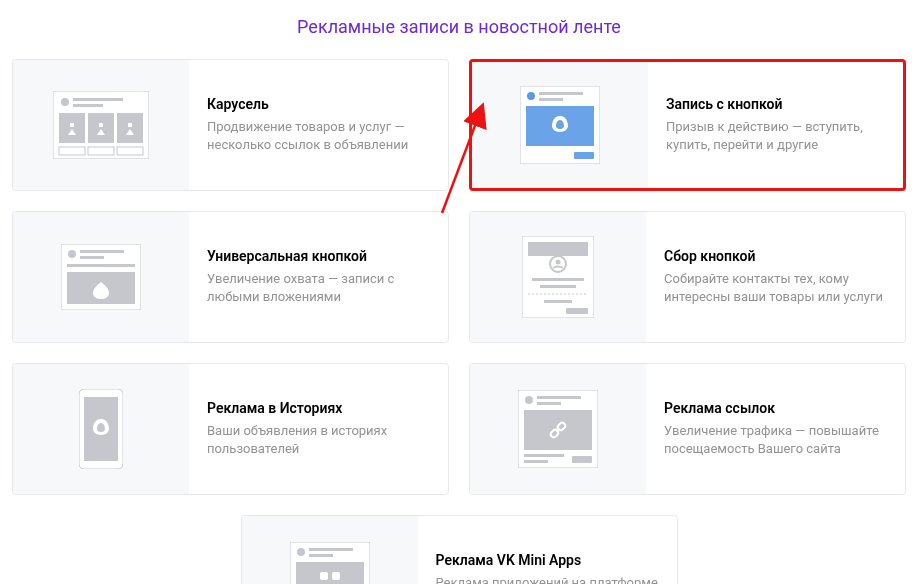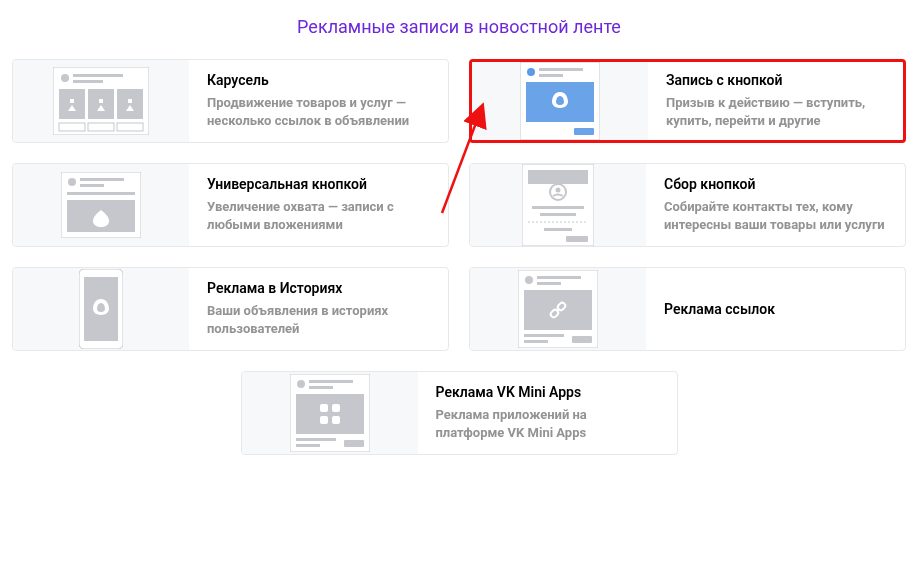--- a/index.html
+++ b/index.html
@@ -21,21 +21,21 @@
     grid-template-columns: 1fr 1fr;
     gap: 20px;
     padding: 0 12px 12px;
     position: relative;
   }
   .card {
     display: flex;
     border: 1px solid #e7e8ec;
     border-radius: 4px;
     background: #fff;
-    height: 84px;
+    height: 132px;
     overflow: hidden;
     cursor: pointer;
   }
   .card.highlight {
     border: 3px solid #e11;
   }
   .card-icon {
     width: 176px;
     background: #f7f8fa;
     display: flex;
@@ -52,21 +52,20 @@
   }
   .card-title {
     font-size: 14px;
     font-weight: 600;
     color: #000;
   }
   .card-desc {
     font-size: 13px;
     color: #939393;
     line-height: 1.35;
-    font-weight: bold;
   }
   .row-single {
     grid-column: 1 / 3;
     display: flex;
     justify-content: center;
   }
   .row-single .card {
     width: calc(50% - 10px);
   }
 
@@ -200,20 +199,21 @@
           <rect x="1" y="-3" width="8" height="6" rx="3" fill="none" stroke="#fff" stroke-width="2"></rect>
           <line x1="-2" y1="0" x2="2" y2="0" stroke="#fff" stroke-width="2"></line>
         </g>
         <rect x="6" y="64" width="40" height="3" fill="#c5c7cc"></rect>
         <rect x="6" y="70" width="24" height="3" fill="#c5c7cc"></rect>
         <rect x="54" y="66" width="20" height="7" rx="1" fill="#c5c7cc"></rect>
       </svg>
     </div>
     <div class="card-body">
       <div class="card-title">Реклама ссылок</div>
+      <div class="card-desc">Увеличение трафика — повышайте посещаемость Вашего сайта</div>
     </div>
   </div>
 
   <div class="row-single">
     <div class="card">
       <div class="card-icon">
         <svg width="80" height="78" viewBox="0 0 80 78">
           <rect x="0" y="0" width="80" height="78" fill="#fff" stroke="#c5c7cc" stroke-width="1"></rect>
           <circle cx="11" cy="10" r="4" fill="#c5c7cc"></circle>
           <rect x="19" y="6" width="44" height="3" fill="#c5c7cc"></rect>

